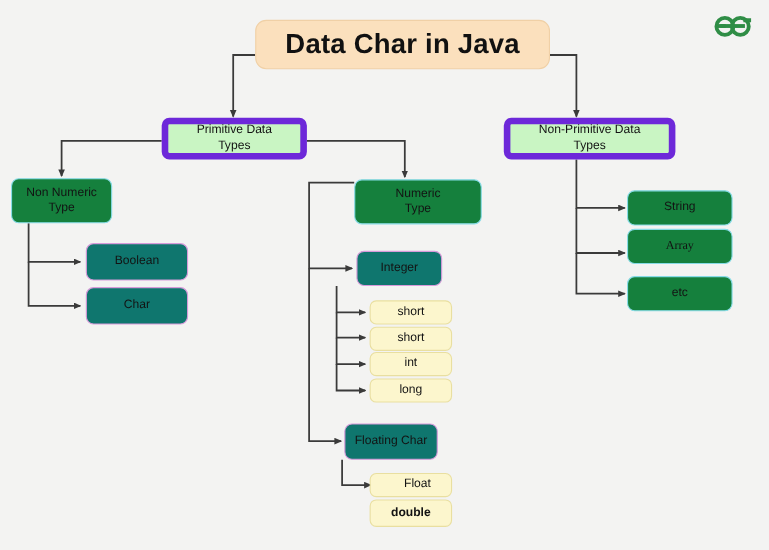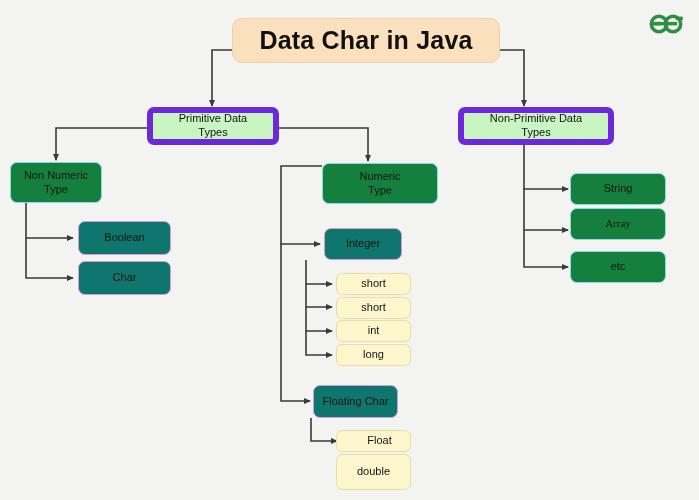--- a/index.html
+++ b/index.html
@@ -151,21 +151,21 @@
   <div class="node yellow" style="left:336px; top:297px; width:75px; height:22px;">short</div>
 
   <div class="node yellow" style="left:336px; top:320px; width:75px; height:22px;">int</div>
 
   <div class="node yellow" style="left:336px; top:344px; width:75px; height:22px;">long</div>
 
   <div class="node purple" style="left:313px; top:385px; width:85px; height:33px;">Floating Char</div>
 
   <div class="node yellow" style="left:336px; top:430px; width:75px; height:22px;padding-left:12px;">Float</div>
 
-  <div class="node yellow" style="left:336px; top:454px; width:75px; height:36px;">double</div>
+  <div class="node yellow" style="left:336px; top:454px; width:75px; height:25px;font-weight:bold;">double</div>
 
   <div class="node cyan" style="left:570px; top:173px; width:96px; height:32px;">String</div>
 
   <div class="node cyan" style="left:570px; top:208px; width:96px; height:32px;font-family:Liberation Serif, serif;">Array</div>
 
   <div class="node cyan" style="left:570px; top:251px; width:96px; height:32px;">etc</div>
 
 </div>
 
 </body></html>

